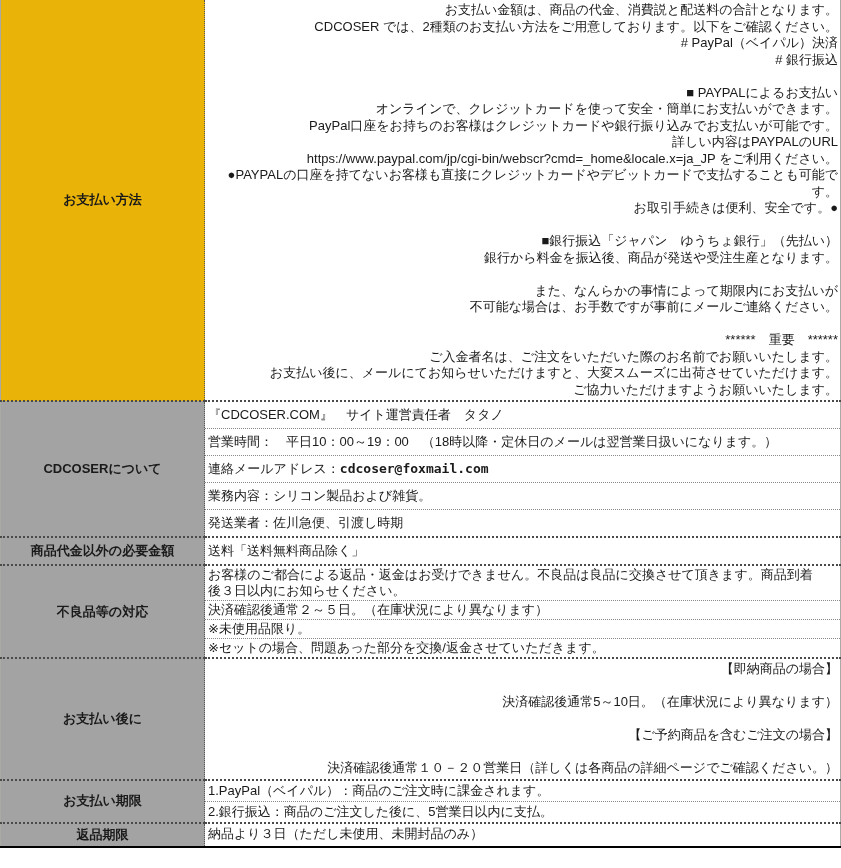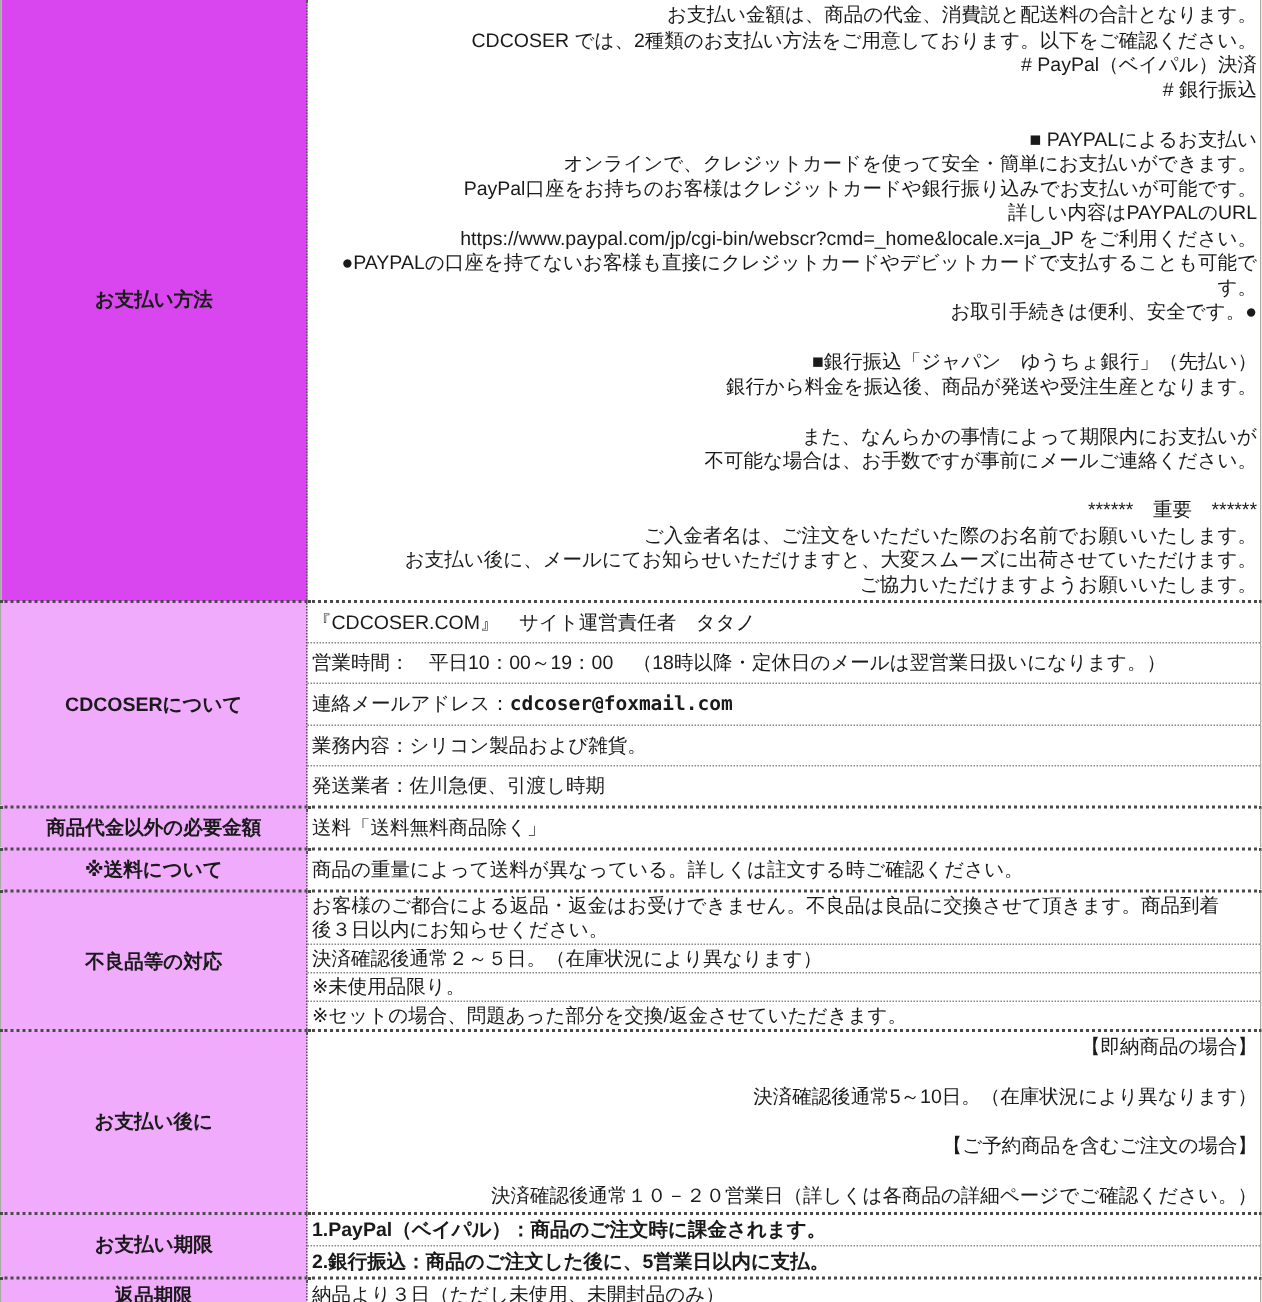--- a/index.html
+++ b/index.html
@@ -12,42 +12,42 @@
   table.shop-info {
     width: 841px;
     border-collapse: collapse;
     table-layout: fixed;
     border-left: 1px solid #aaaaa5;
     border-right: 1px solid #aaaaa5;
     border-bottom: 2px solid #000000;
   }
   th.rowhead {
     width: 199px;
-    background: #f0abfc;
+    background: #a3a3a3;
     font-weight: bold;
     font-size: 13px;
     text-align: center;
     vertical-align: middle;
     padding: 2px;
     border-right: 1px dotted #555555;
   }
-  tr.first th.rowhead { background: #d946ef; }
+  tr.first th.rowhead { background: #eab308; }
   tr.sep > th, tr.sep > td { border-top: 2px dotted #4a4a4a; }
   td.content {
     vertical-align: top;
     padding: 2px 2px 2px 3px;
   }
   td.content.nopad { padding: 0; }
   td.content.plain { padding: 5px 2px 5px 3px; line-height: 16px; }
   td.content.slim  { padding: 2px 2px 2px 3px; line-height: 15px; }
   .line { line-height: 16.5px; min-height: 16.5px; text-align: right; }
   .subrow { padding: 5px 2px 5px 3px; line-height: 16px; }
   .subrow + .subrow { border-top: 1px dotted #888888; }
   .subrow.tight { padding: 1px 18px 1px 3px; }
-  .subrow.mid   { padding: 2px 2px 2px 3px; font-weight: bold; }
+  .subrow.mid   { padding: 2px 2px 2px 3px; }
   .email {
     font-weight: bold;
     font-family: "DejaVu Sans Mono", "Liberation Mono", monospace;
     margin-top: 29px;
   }
 </style>
 </head>
 <body>
 
 <table class="shop-info">
@@ -91,24 +91,20 @@
         <div class="subrow">業務内容：シリコン製品および雑貨。</div>
         <div class="subrow">発送業者：佐川急便、引渡し時期</div>
       </td>
     </tr>
 
     <tr class="sep">
       <th class="rowhead">商品代金以外の必要金額</th>
       <td class="content plain">送料「送料無料商品除く」</td>
     </tr>
 
-    <tr class="sep">
-      <th class="rowhead">※送料について</th>
-      <td class="content plain">商品の重量によって送料が異なっている。詳しくは註文する時ご確認ください。</td>
-    </tr>
 
     <tr class="sep">
       <th class="rowhead">不良品等の対応</th>
       <td class="content nopad">
         <div class="subrow tight">お客様のご都合による返品・返金はお受けできません。不良品は良品に交換させて頂きます。商品到着後３日以内にお知らせください。</div>
         <div class="subrow tight">決済確認後通常２～５日。（在庫状況により異なります）</div>
         <div class="subrow tight">※未使用品限り。</div>
         <div class="subrow tight">※セットの場合、問題あった部分を交換/返金させていただきます。</div>
       </td>
     </tr>

